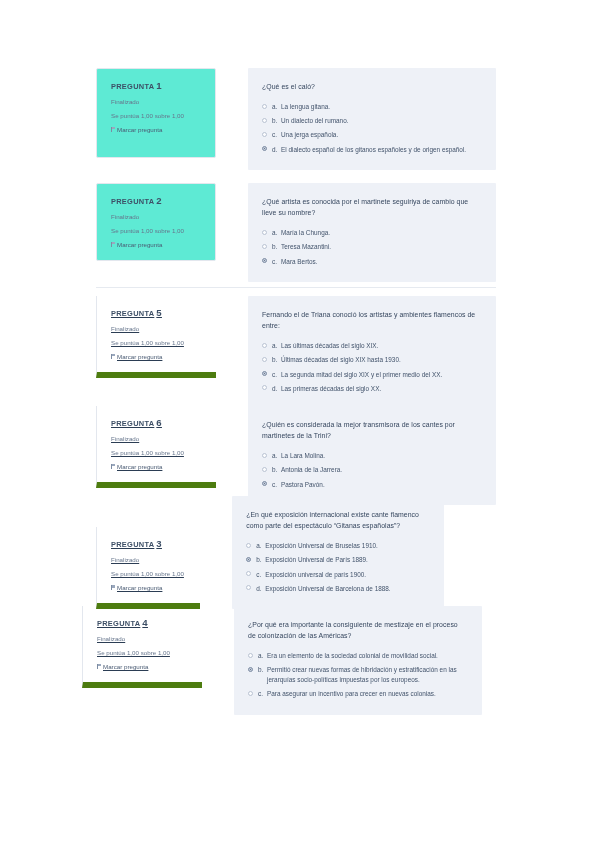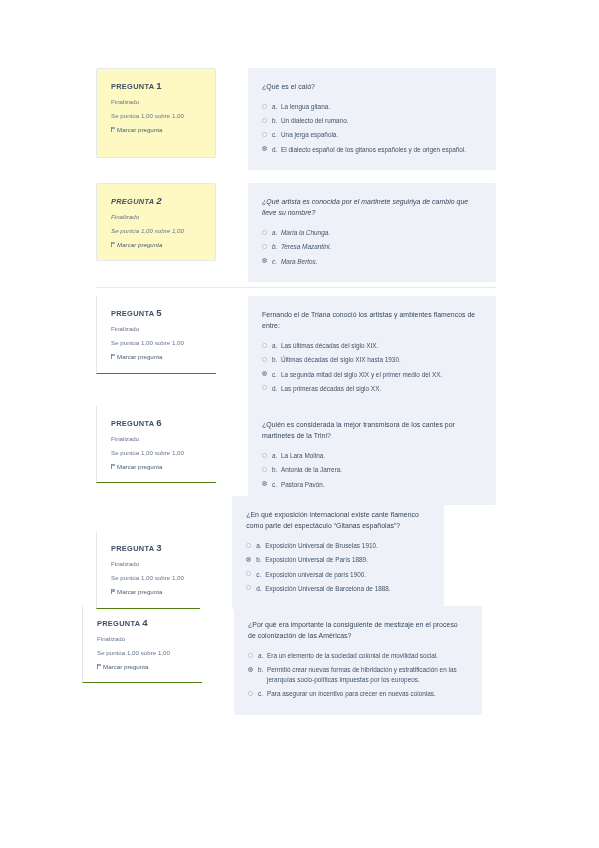--- a/index.html
+++ b/index.html
@@ -26,31 +26,32 @@
   
   .qblock {
     position: absolute;
     display: flex;
     align-items: flex-start;
   }
 
   
   .qinfo {
     box-sizing: border-box;
-    background: #fef9c3;
+    background: #5eead4;
     border: 1px solid #e3e7ee;
     border-radius: 2px;
     padding: 11px 10px 12px 14px;
   }
   .qinfo.plain {
     border: none;
     border-left: 1px solid #e3e7ee;
-    border-bottom: 1px solid #4d7c0f;
+    border-bottom: 6px solid #4d7c0f;
     border-radius: 0;
     background: transparent;
+    text-decoration: underline;
   }
   .qno {
     font-size: 7.4px;
     font-weight: bold;
     letter-spacing: 0.3px;
     color: #3d4f66;
     margin: 0 0 7px 0;
     white-space: nowrap;
   }
   .qno .num {
@@ -197,21 +198,21 @@
         </div>
         <div class="answer">
           <span class="radio checked"></span>
           <span class="alabel">d.</span>
           <span class="atext">El dialecto español de los gitanos españoles y de origen español.</span>
         </div>
       </div>
     </div>
   </div>
 
-  <div class="qblock" style="left:96px; top:183px; width:400px;font-style:italic;">
+  <div class="qblock" style="left:96px; top:183px; width:400px;">
     <div class="qinfo" style="width:120px; min-height:72px;">
       <div class="qno">
         <span>PREGUNTA</span><span class="num">2</span>
       </div>
       <div class="qmeta">Finalizado</div>
       <div class="qmeta">Se puntúa 1,00 sobre 1,00</div>
       <div class="qflag">
         <span class="flag-icon"></span>
         <span>Marcar pregunta</span>
       </div>

